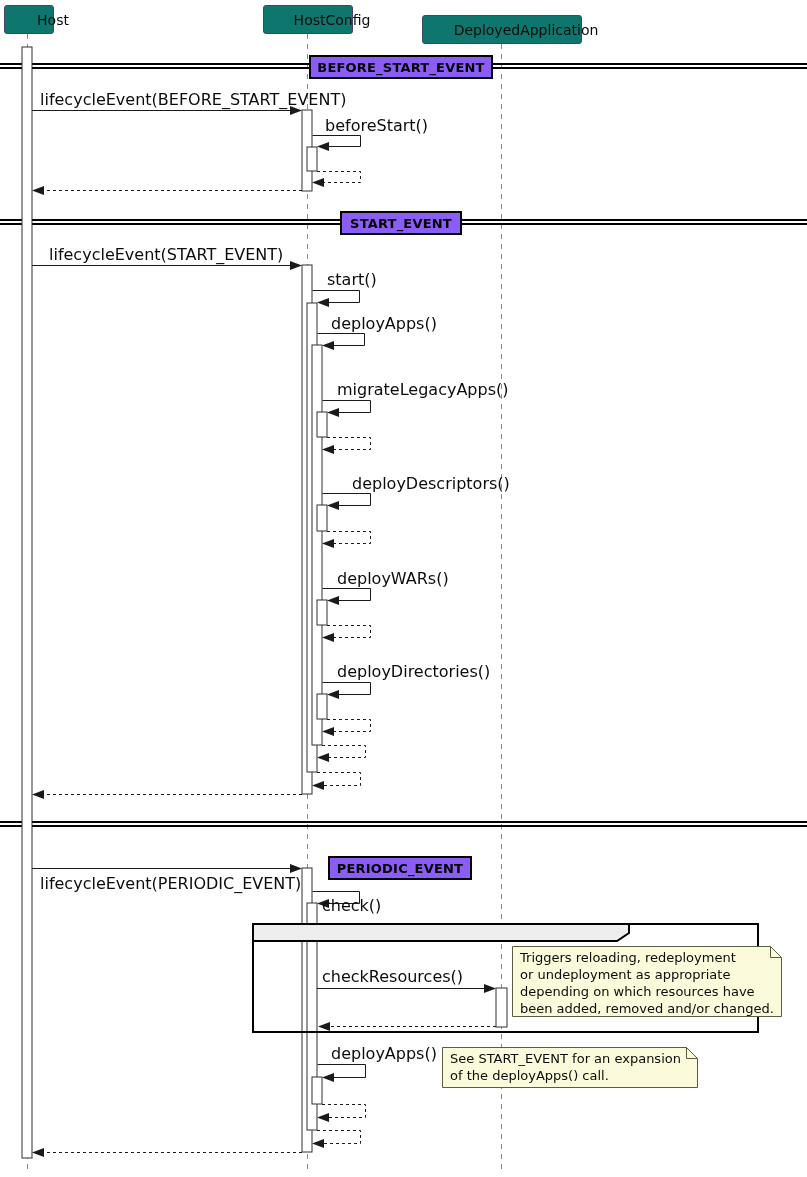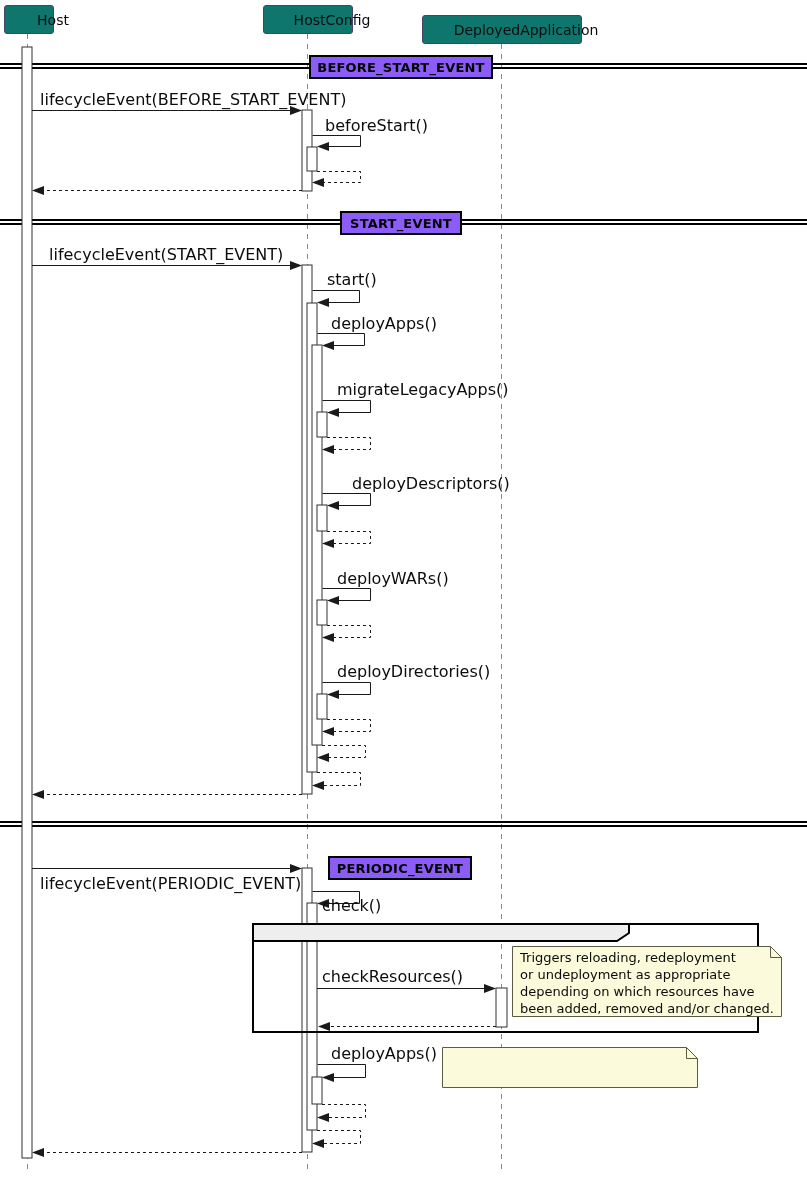--- a/index.html
+++ b/index.html
@@ -226,15 +226,17 @@
     <div class="note-text">Triggers reloading, redeployment
 or undeployment as appropriate
 depending on which resources have
 been added, removed and/or changed.</div>
   </div>
   <div class="note" style="left:442px;top:1047px;width:256px;height:41px;">
     <svg width="256" height="41">
       <path d="M0.5,0.5H244.5L255.5,11.5V40.5H0.5Z" fill="#FBFBDB" stroke="#5C5C44" stroke-width="1"></path>
       <path d="M244.5,0.5V11.5H255.5" fill="none" stroke="#5C5C44" stroke-width="1"></path>
     </svg>
+    <div class="note-text">See START_EVENT for an expansion
+of the deployApps() call.</div>
   </div>
 
 </div>
 
 </body></html>

